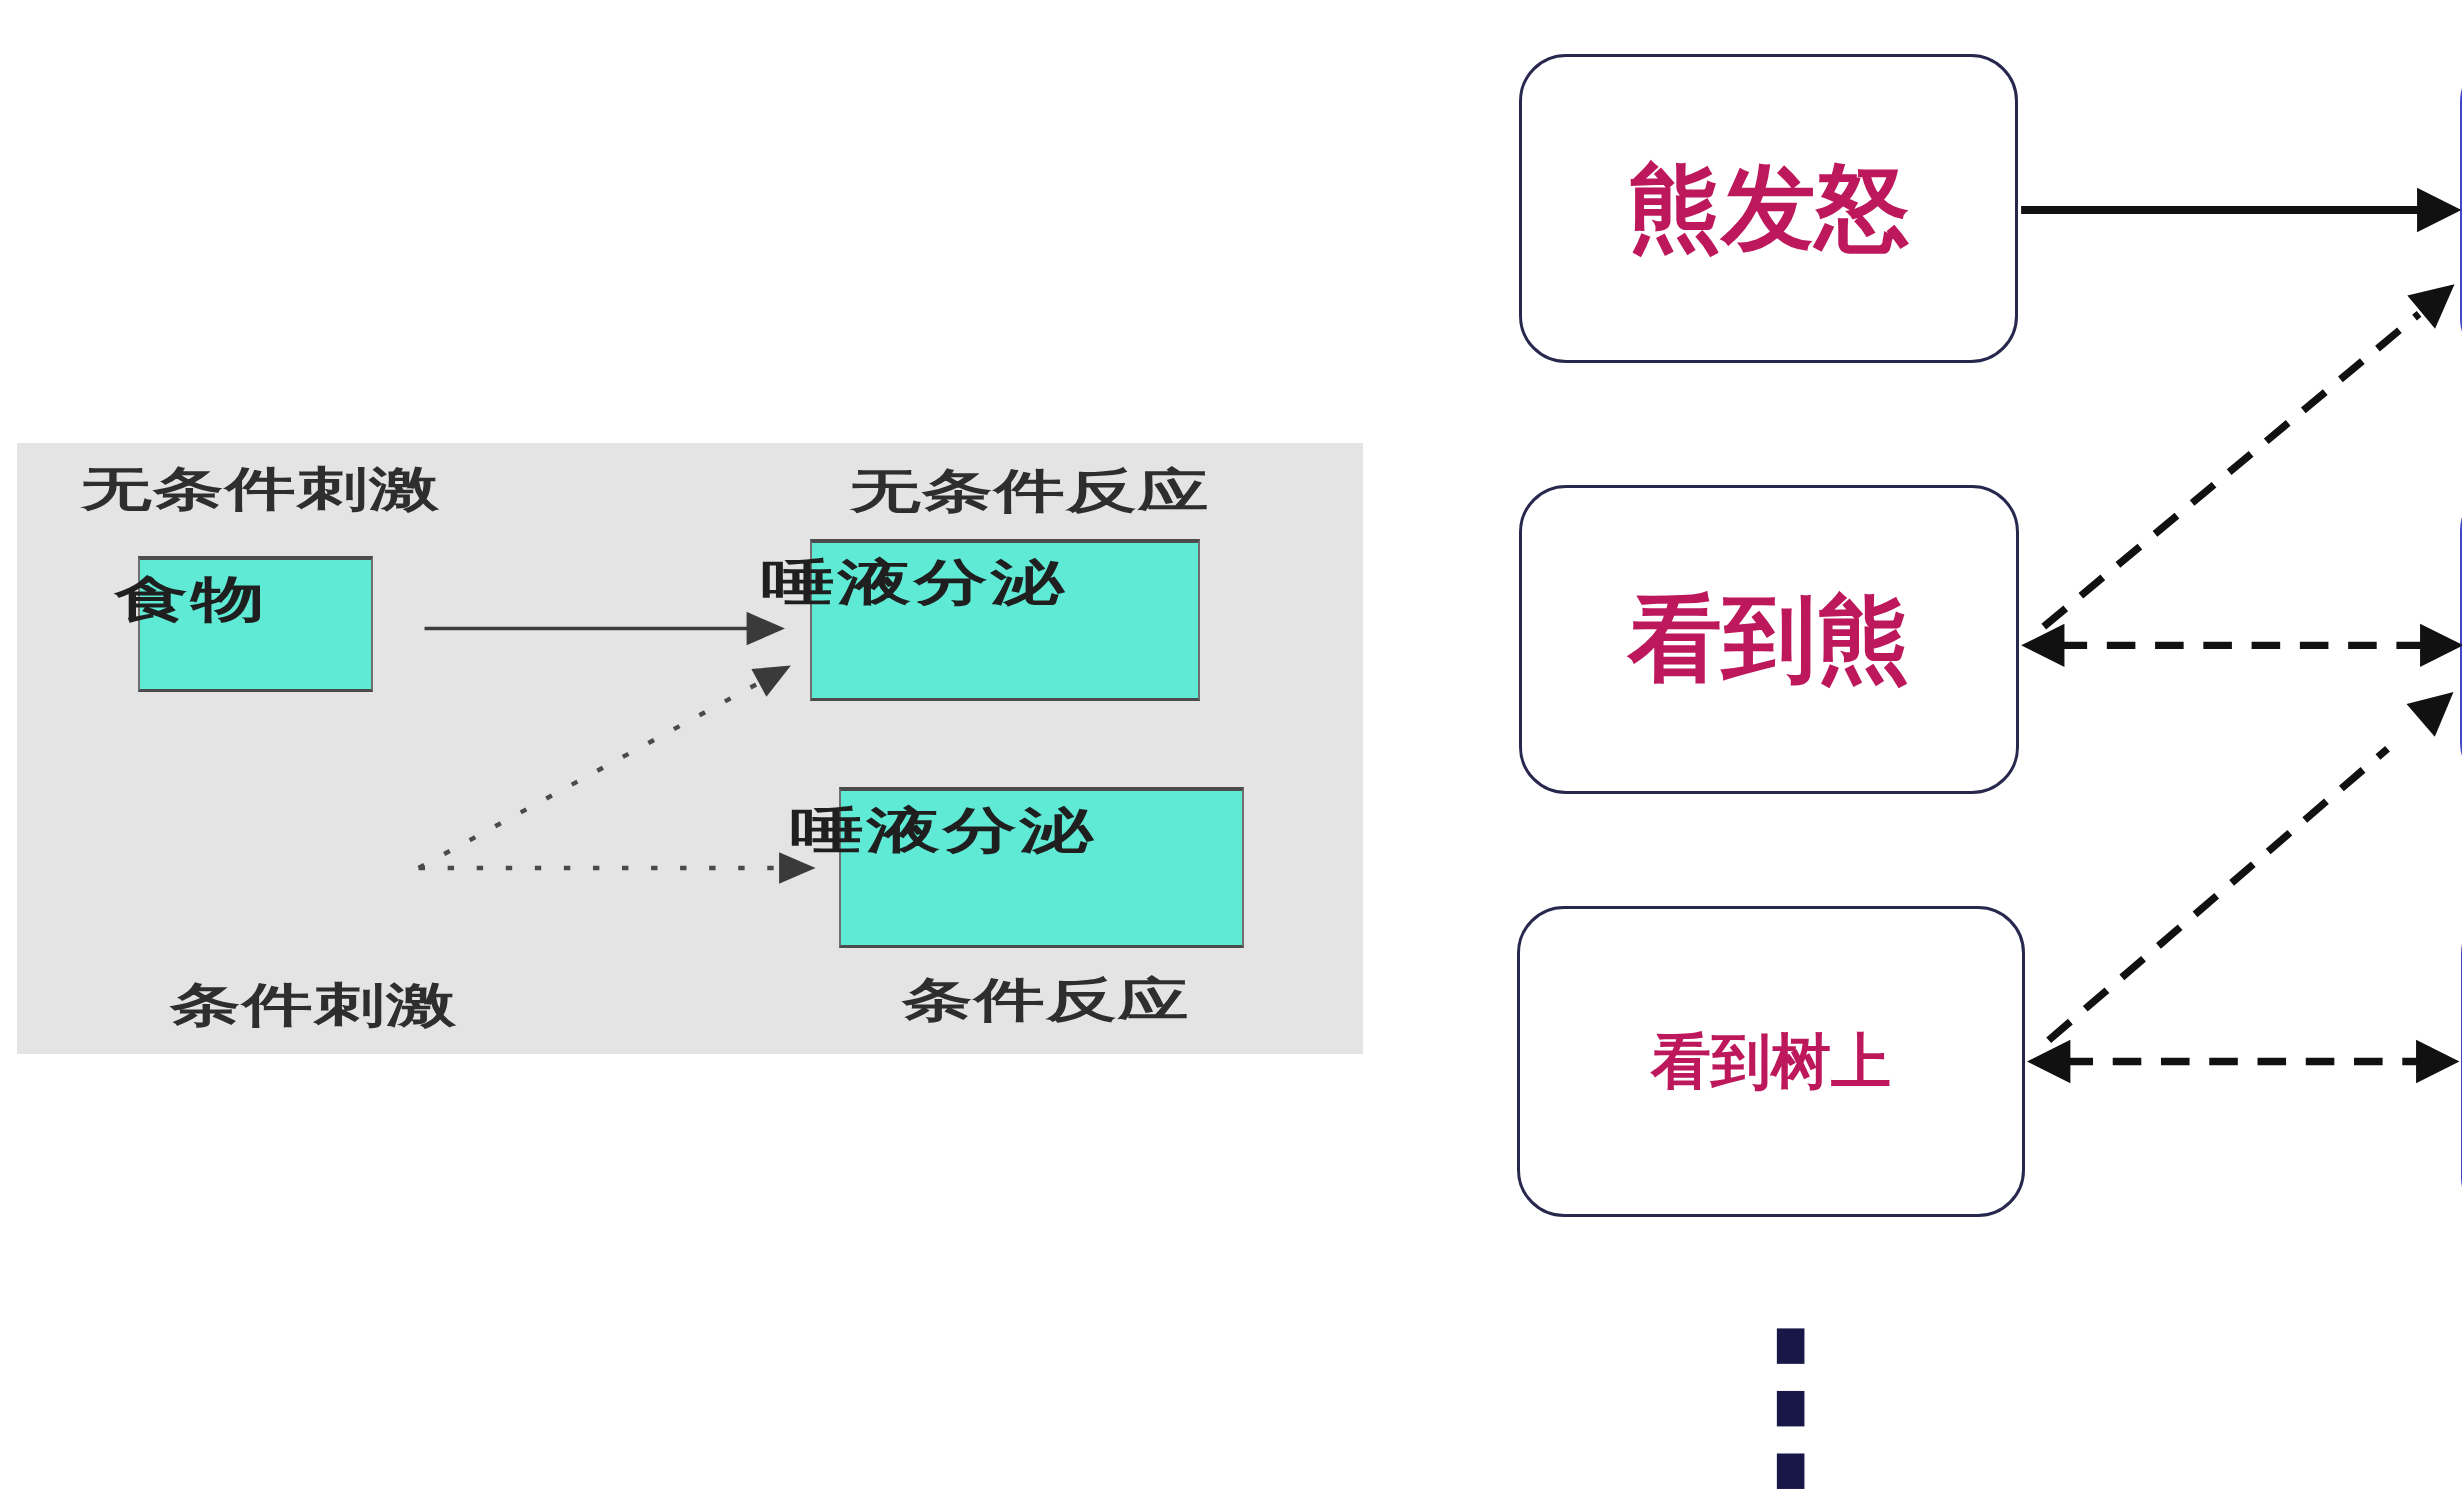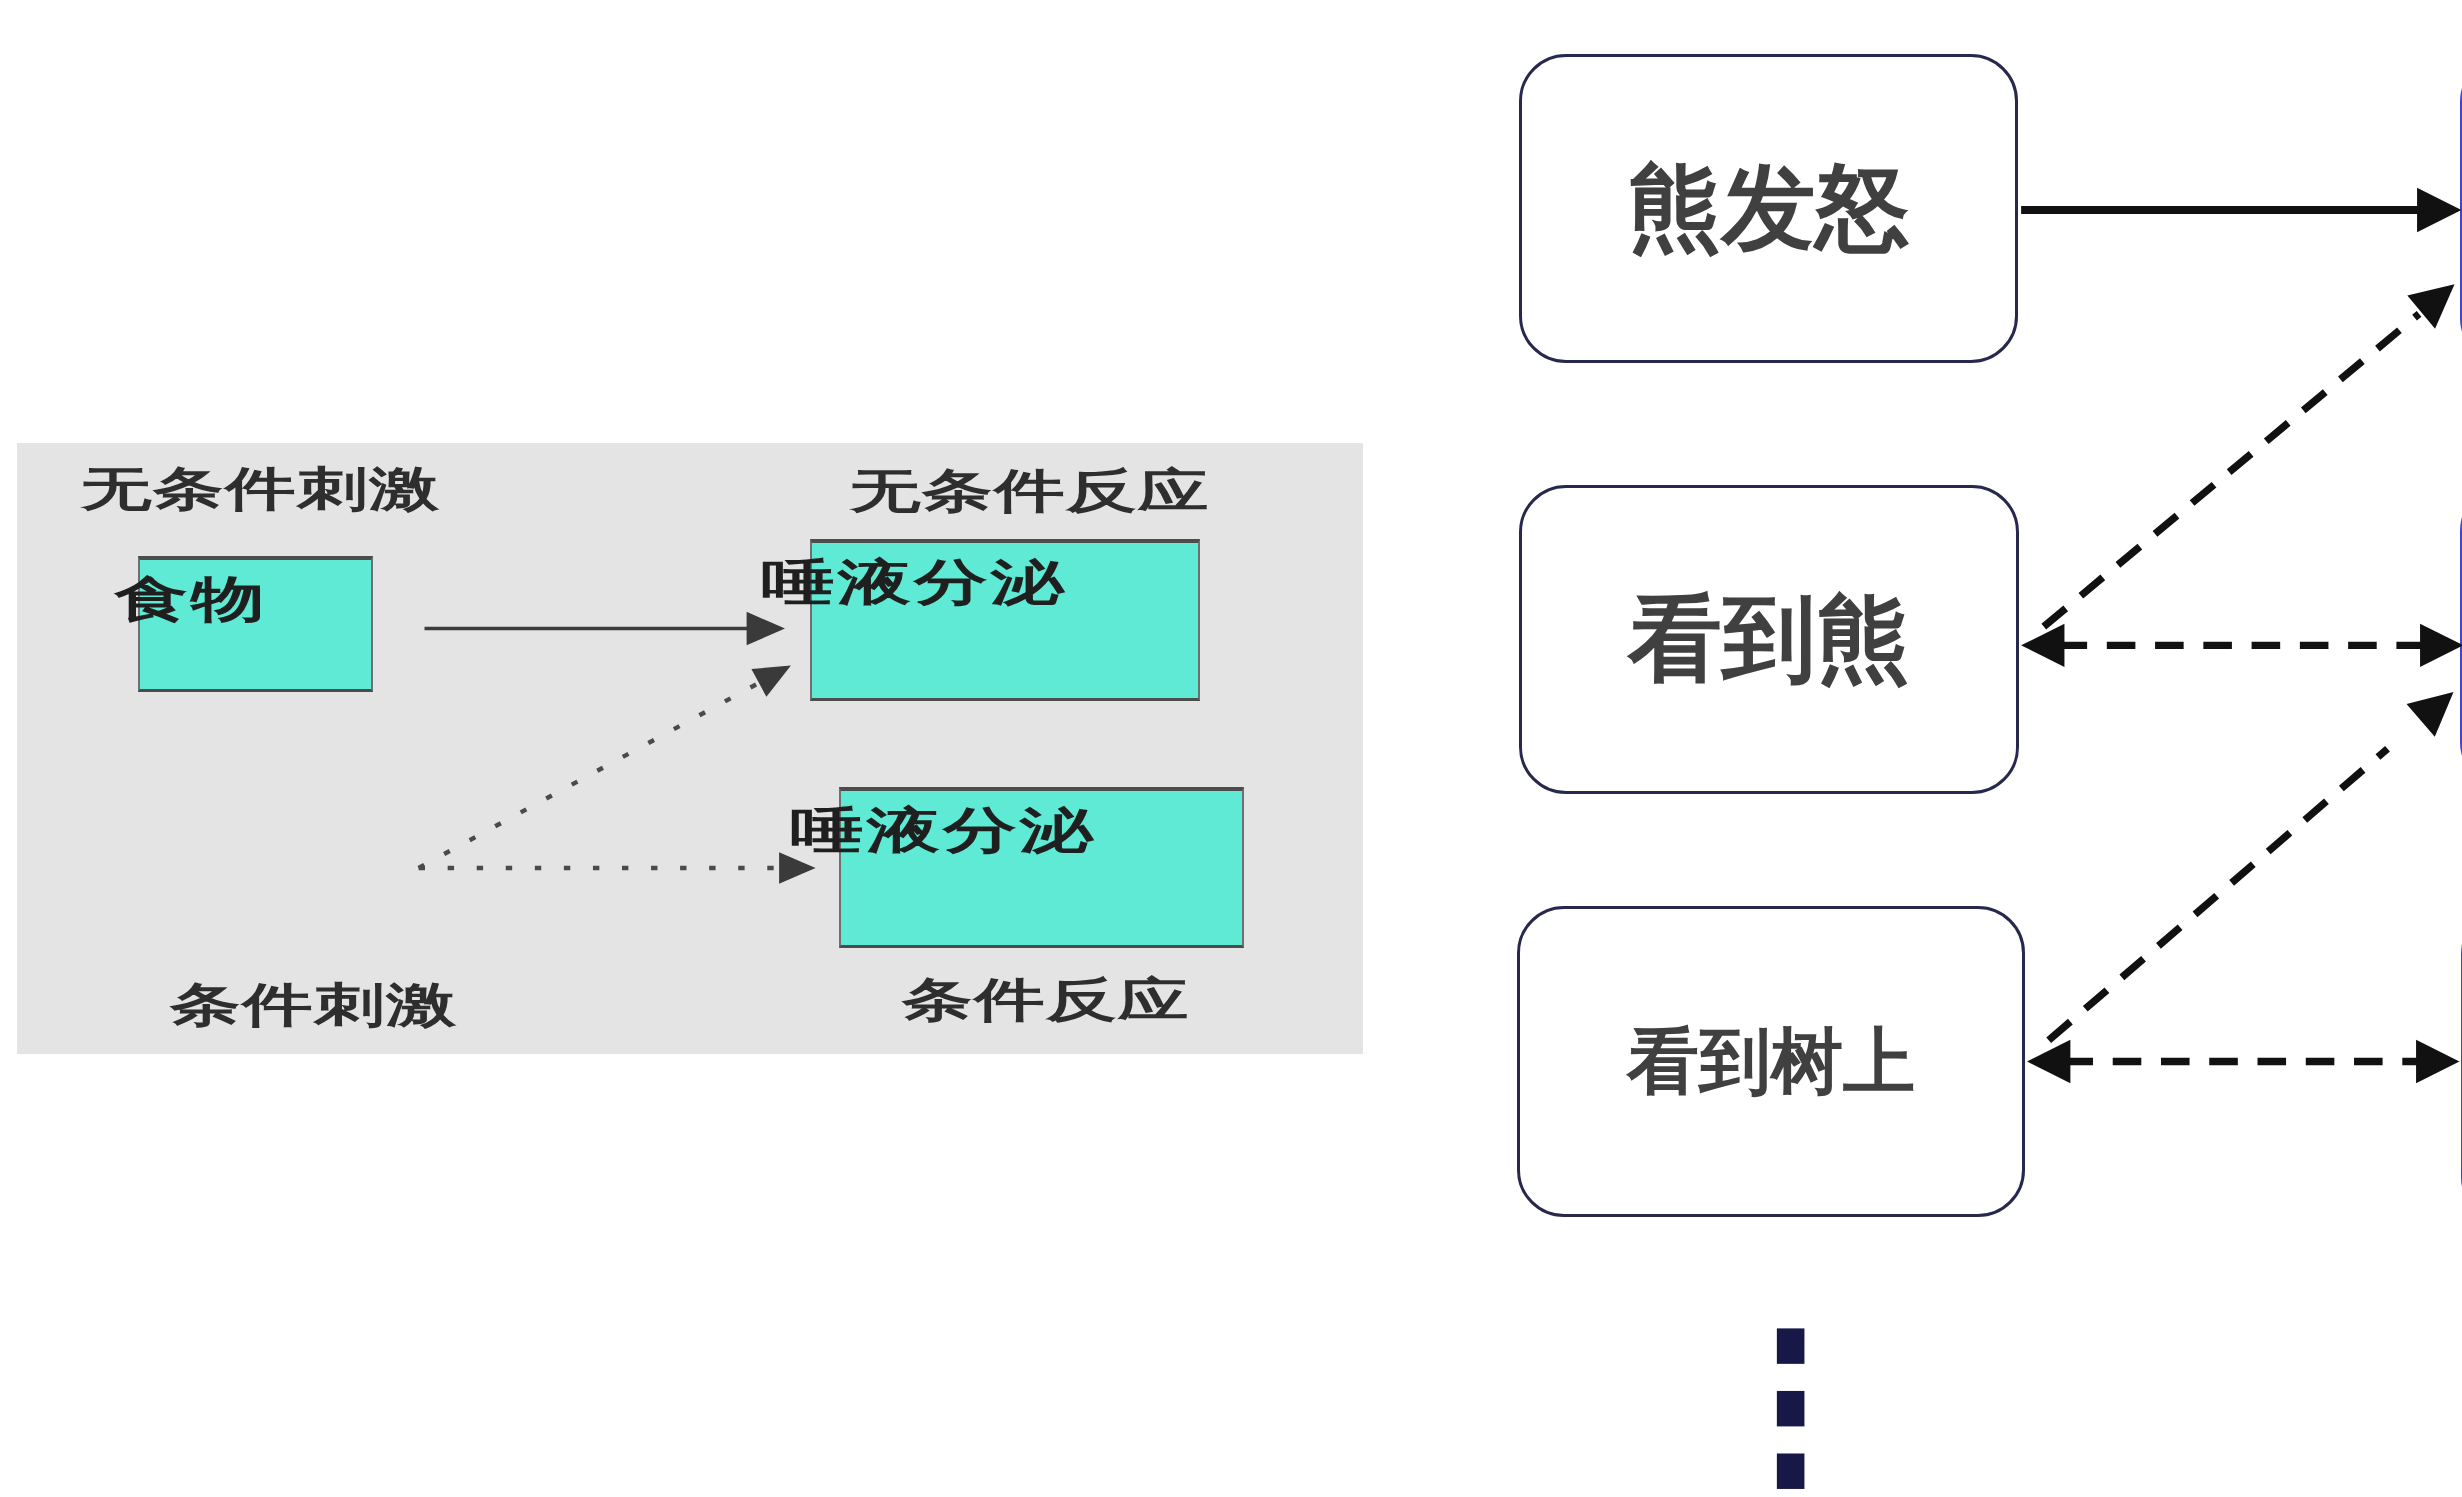--- a/index.html
+++ b/index.html
@@ -18,21 +18,21 @@
   .pbox span{display:inline-block;font-size:49px;font-weight:600;color:#1f1f1f;
              margin-top:6.9px;white-space:nowrap;transform:scaleX(1.5);
              transform-origin:center top;letter-spacing:2px;}
 
   
   .rbox{position:absolute;background:#ffffff;box-sizing:border-box;border-radius:47px;
         display:flex;flex-direction:column;align-items:center;justify-content:center;
         text-align:center;}
   .rbox.navy{border:3.9px solid #28284e;}
   .rbox.blue{border:3.9px solid #4444c8;}
-  .cn-node{font-size:94px;font-weight:600;color:#404040;line-height:1.22;white-space:nowrap;}
+  .cn-node{font-size:94px;font-weight:600;color:#be185d;line-height:1.22;white-space:nowrap;}
 
   svg.overlay{position:absolute;left:0;top:0;pointer-events:none;}
 </style>
 </head>
 <body>
 
 <section class="panel">
   <div class="panel-label" style="left:64px;top:14.8px;">无条件刺激</div>
   <div class="panel-label" style="left:833px;top:16.7px;">无条件反应</div>
 
@@ -63,21 +63,21 @@
 
 <div class="rbox navy" style="left:1519px;top:485px;width:500px;height:309px;">
   <div class="cn-node">看到熊</div>
 </div>
 
 <div class="rbox blue" style="left:2460px;top:484px;width:505px;height:305px;">
   
 </div>
 
 <div class="rbox navy" style="left:1517px;top:906px;width:508px;height:311px;">
-  <div class="cn-node" style="font-size:72px;">
+  <div class="cn-node" style="font-size:60px;">
     <div>看到树上</div>
   </div>
 </div>
 
 <div class="rbox blue" style="left:2461px;top:907px;width:507px;height:317px;">
   
 </div>
 
 <svg class="overlay" width="3306" height="1498" viewBox="0 0 6713 3041">
   <defs>

